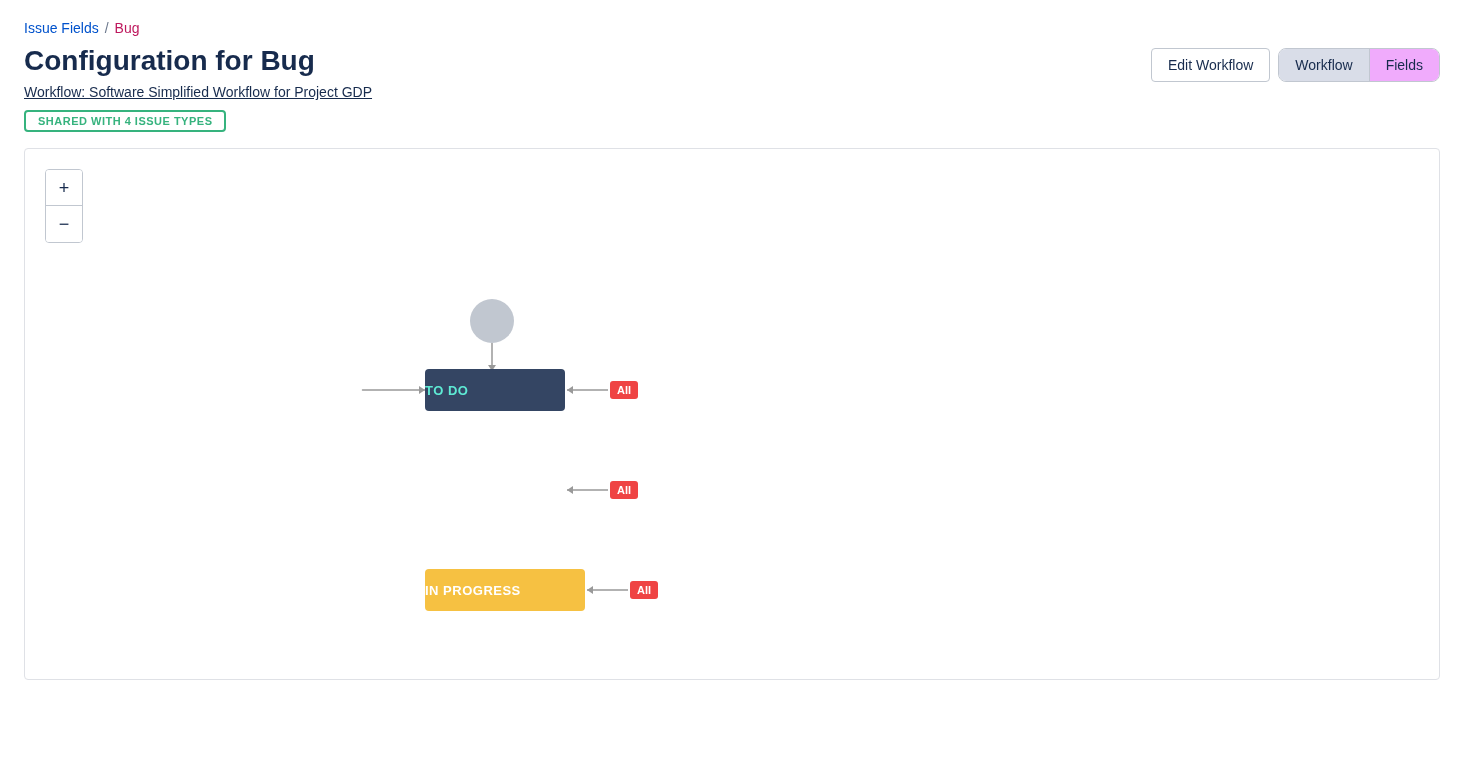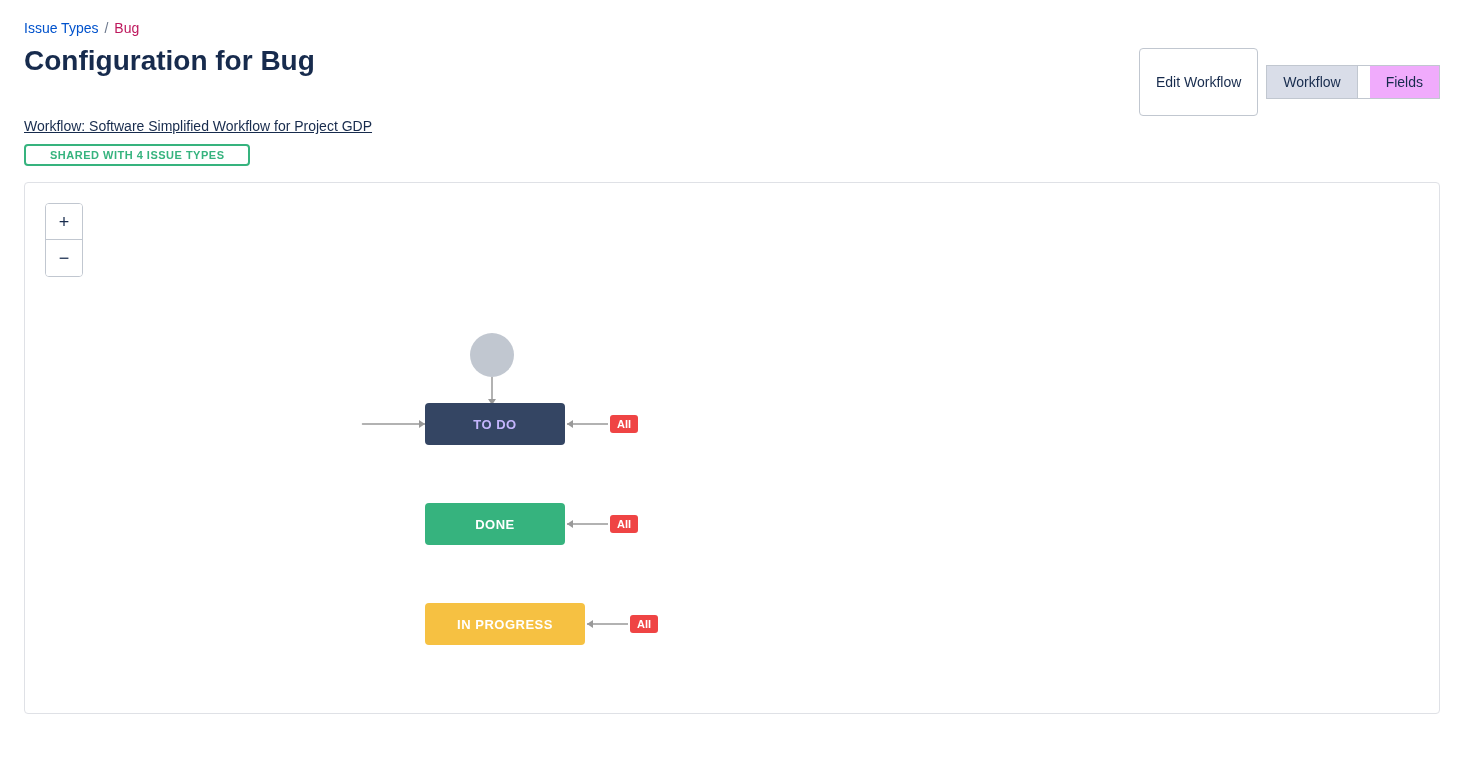--- a/index.html
+++ b/index.html
@@ -46,33 +46,32 @@
     .header-actions {
       display: flex;
       align-items: center;
       gap: 0;
       margin-top: 4px;
     }
     .btn-edit-workflow {
       border: 1px solid #c1c7d0;
       background: #fff;
       color: #172b4d;
-      padding: 25px 16px;
+      padding: 8px 16px;
       border-radius: 4px;
       font-size: 14px;
       cursor: pointer;
       white-space: nowrap;
       margin-right: 8px;
     }
     .tab-group {
       display: flex;
       border: 1px solid #c1c7d0;
-      border-radius: 0;
+      border-radius: 8px;
       overflow: hidden;
-      gap: 12px;
     }
     .tab-btn {
       padding: 8px 16px;
       font-size: 14px;
       cursor: pointer;
       border: none;
       background: #f0abfc;
       color: #172b4d;
       font-weight: 500;
     }
@@ -88,21 +87,21 @@
       color: #172b4d;
       margin-bottom: 10px;
       text-decoration: underline;
     }
     .shared-badge {
       display: inline-block;
       border: 2px solid #36b37e;
       color: #36b37e;
       font-size: 11px;
       font-weight: 700;
-      padding: 3px 24px;
+      padding: 3px 12px;
       border-radius: 4px;
       letter-spacing: 0.5px;
       margin-bottom: 16px;
     }
     .workflow-diagram-container {
       border: 1px solid #dfe1e6;
       border-radius: 4px;
       padding: 20px;
       position: relative;
       min-height: 520px;
@@ -153,22 +152,21 @@
     .node-todo {
       position: absolute;
       top: 200px;
       left: 380px;
       width: 140px;
       height: 42px;
       background: #344563;
       border-radius: 4px;
       display: flex;
       align-items: center;
-      justify-content: center;
-      color: #c4b5fd;
+      color: #5eead4;
       font-weight: 700;
       font-size: 13px;
       letter-spacing: 0.5px;
     }
     .node-done {
       position: absolute;
       top: 300px;
       left: 380px;
       width: 140px;
       height: 42px;
@@ -185,21 +183,20 @@
     .node-inprogress {
       position: absolute;
       top: 400px;
       left: 380px;
       width: 160px;
       height: 42px;
       background: #f6c142;
       border-radius: 4px;
       display: flex;
       align-items: center;
-      justify-content: center;
       color: #fff;
       font-weight: 700;
       font-size: 13px;
       letter-spacing: 0.5px;
     }
     .all-badge {
       position: absolute;
       background: #ef4444;
       color: #fff;
       font-size: 11px;
@@ -228,21 +225,21 @@
       border-radius: 50%;
       background: #c1c7d0;
     }
   </style>
 </head>
 <body>
 
 <div class="page-container">
   
   <div class="breadcrumb">
-    <a class="breadcrumb-link">Issue Types</a>
+    <a class="breadcrumb-link">Issue Fields</a>
     <span class="breadcrumb-separator">/</span>
     <span class="breadcrumb-current">Bug</span>
   </div>
 
   
   <div class="header-row">
     <h1 class="page-title">Configuration for Bug</h1>
     <div class="header-actions">
       <button class="btn-edit-workflow">Edit Workflow</button>
       <div class="tab-group">
@@ -286,23 +283,20 @@
         <line x1="583" y1="421" x2="542" y2="421" stroke="#999" stroke-width="1.5"></line>
         <polygon points="542,421 548,417 548,425" fill="#999"></polygon>
       </svg>
 
       <div class="start-circle"></div>
 
       <div class="node-todo">
         <span>TO DO</span>
       </div>
 
-      <div class="node-done">
-        <span>DONE</span>
-      </div>
 
       <div class="node-inprogress">
         <span>IN PROGRESS</span>
       </div>
 
       <div class="all-badge all-badge-todo">All</div>
 
       <div class="all-badge all-badge-done">All</div>
 
       <div class="all-badge all-badge-inprogress">All</div>

